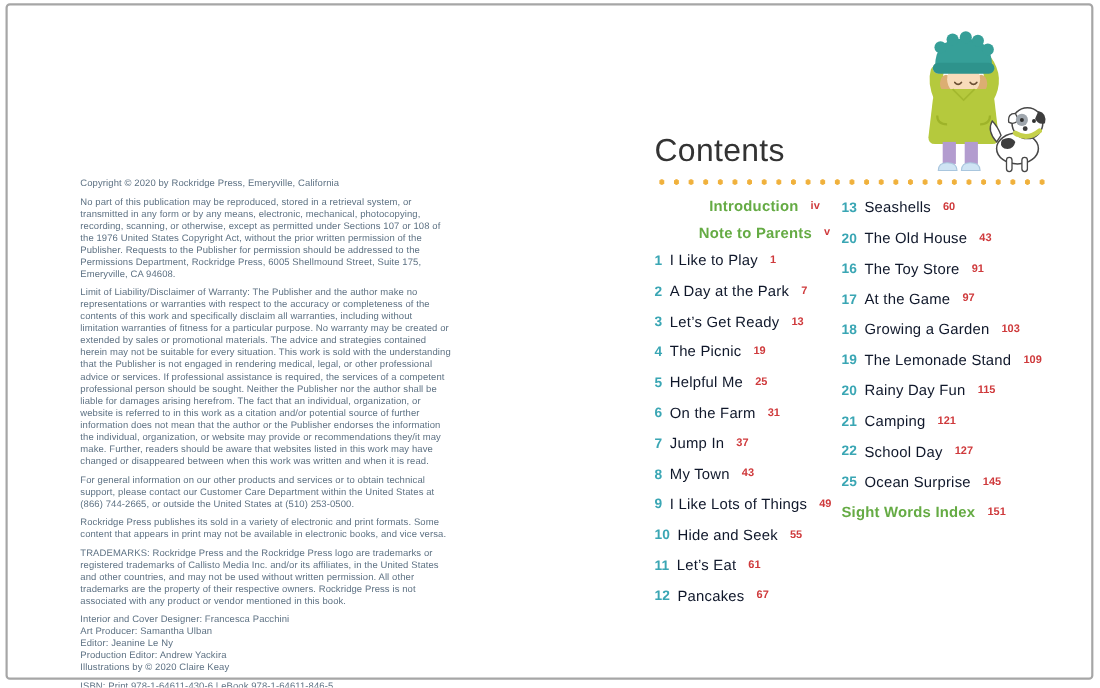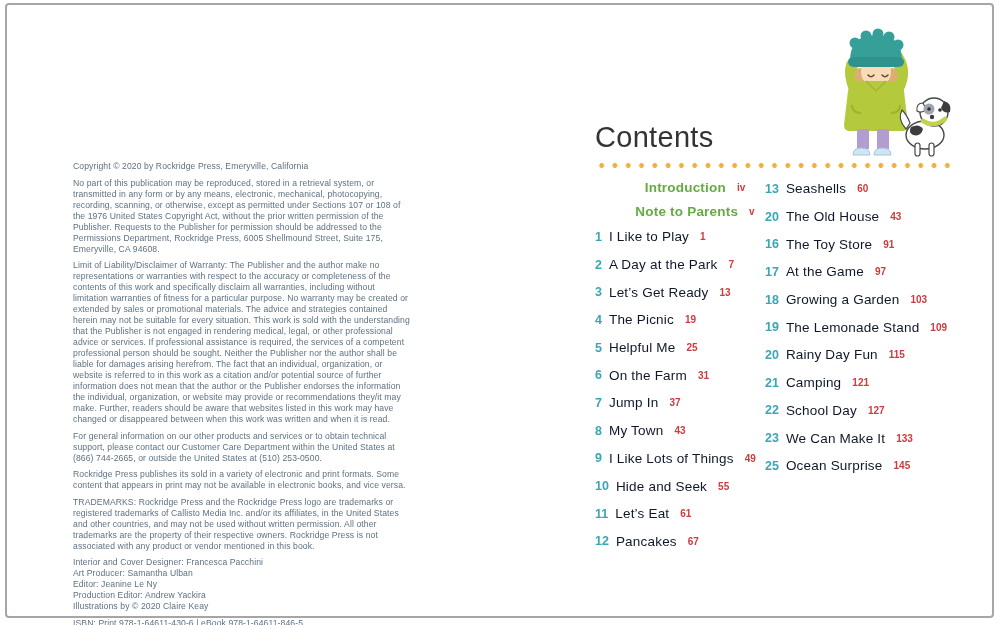--- a/index.html
+++ b/index.html
@@ -181,28 +181,28 @@
     <span class="toc-num">21</span>
     <span class="toc-label">Camping</span>
     <span class="toc-page">121</span>
   </div>
       <div class="toc-row chapter">
     <span class="toc-num">22</span>
     <span class="toc-label">School Day</span>
     <span class="toc-page">127</span>
   </div>
       <div class="toc-row chapter">
-    <span class="toc-num">23</span>
-    <span class="toc-label">We Can Make It</span>
-    <span class="toc-page">133</span>
-  </div>
-      <div class="toc-row chapter">
     <span class="toc-num">25</span>
     <span class="toc-label">Ocean Surprise</span>
     <span class="toc-page">145</span>
+  </div>
+      <div class="toc-row index">
+
+    <span class="toc-label">Sight Words Index</span>
+    <span class="toc-page">151</span>
   </div>
     </div>
 
   <svg class="illustration" width="180" height="148" viewBox="0 0 180 148">
     <g>
       <path d="M78,74 Q88,56 76,40" stroke="#b5c93d" stroke-width="13" fill="none" stroke-linecap="round"></path>
       <circle cx="75" cy="37" r="5" fill="#f8dcba"></circle>
       <path d="M36,74 Q30,60 33,50" stroke="#b5c93d" stroke-width="12" fill="none" stroke-linecap="round"></path>
       <circle cx="34" cy="47" r="5" fill="#f8dcba"></circle>
       <ellipse cx="41" cy="61" rx="5.5" ry="8" fill="#dcae72"></ellipse>

